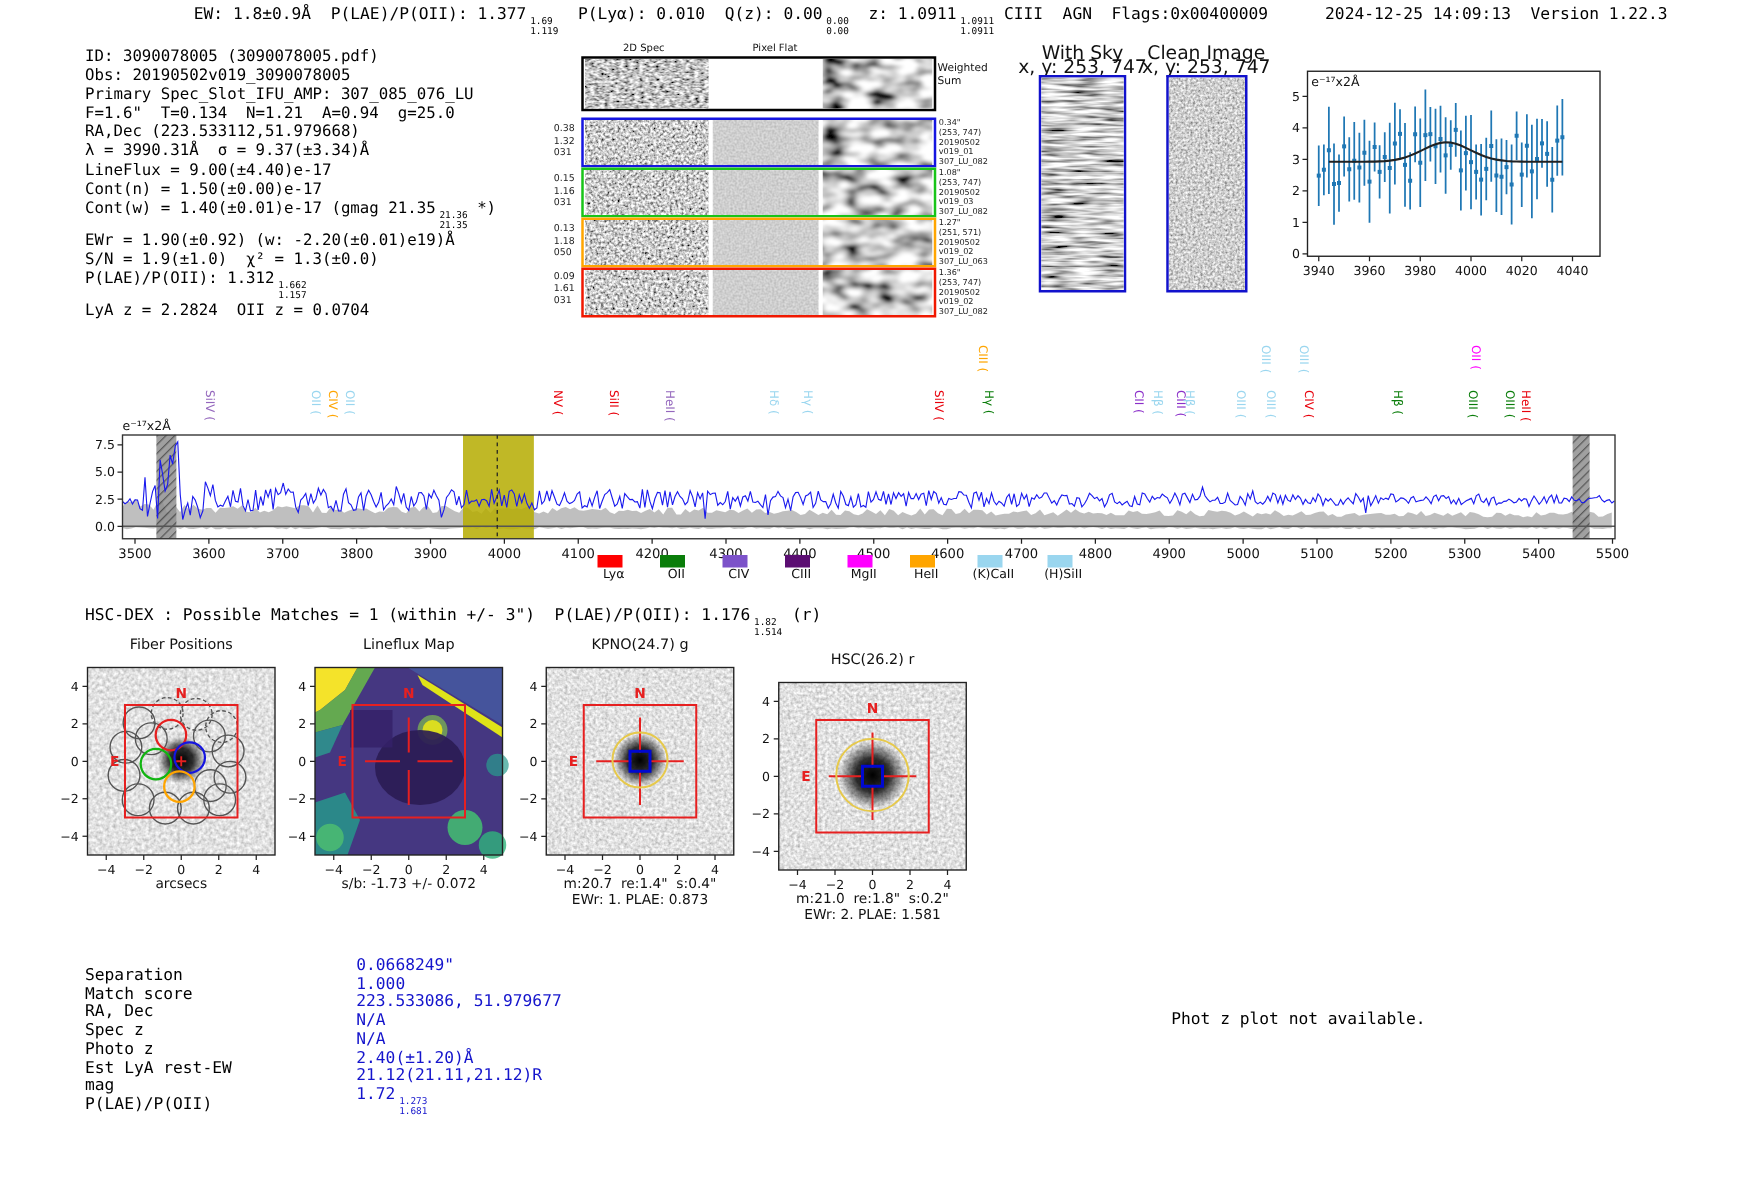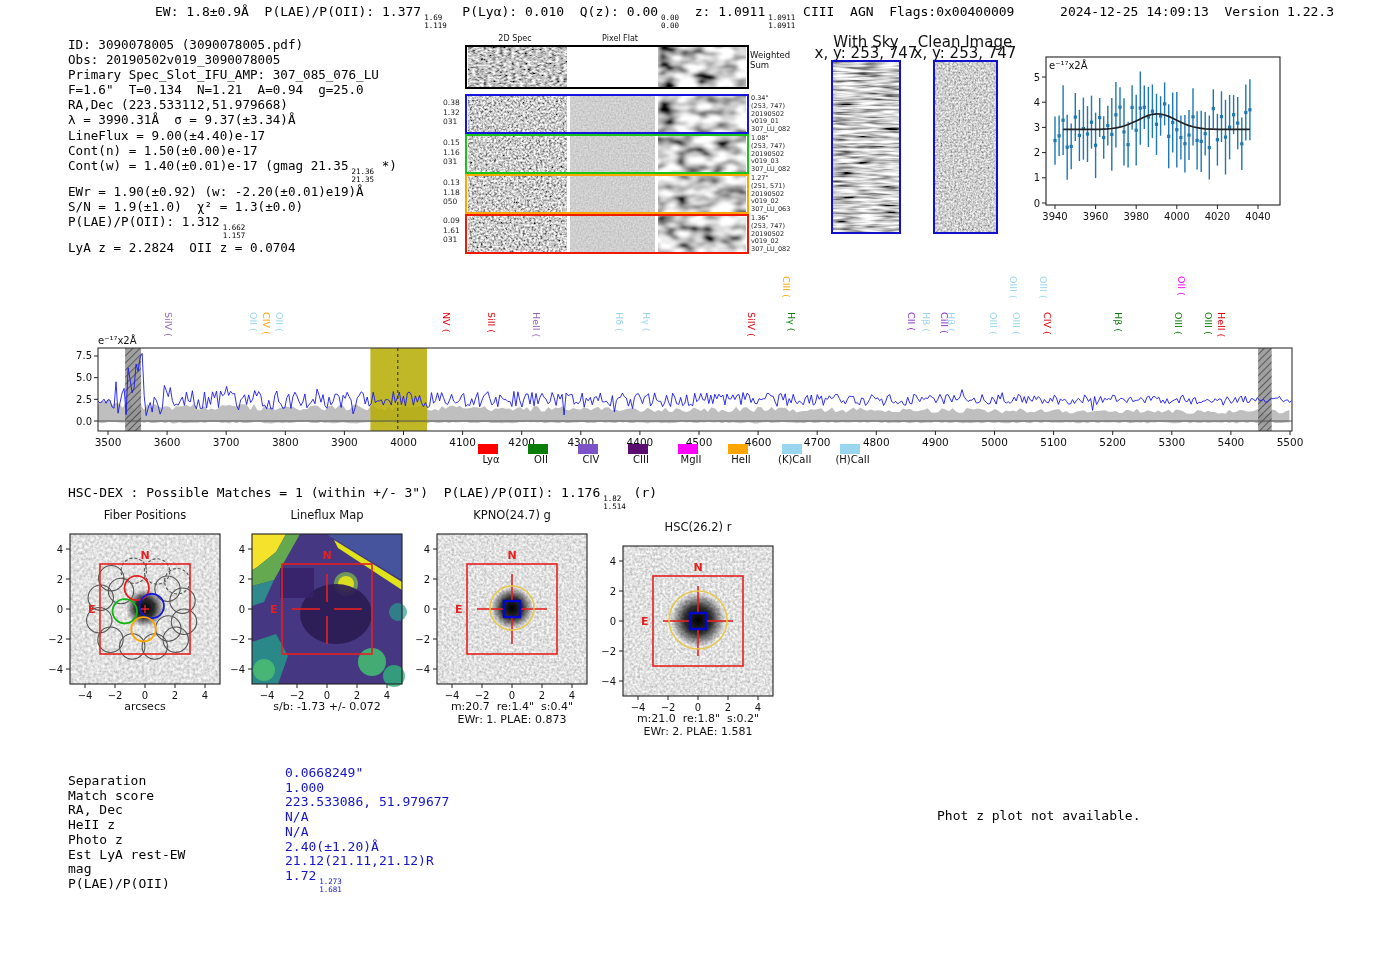--- a/index.html
+++ b/index.html
@@ -497,21 +497,21 @@
     <div class="it">
       <span class="sw" style="background:#ffa500;"></span>
       <span>HeII</span>
     </div>
     <div class="it">
       <span class="sw" style="background:#9ad6ef;"></span>
       <span>(K)CaII</span>
     </div>
     <div class="it">
       <span class="sw" style="background:#9ad6ef;"></span>
-      <span>(H)CaII</span>
+      <span>(H)SiII</span>
     </div>
   </div>
 
 <div class="abs hscline" id="hsc-line" style="left:68px;top:485px;"><span>HSC-DEX : Possible Matches = 1 (within +/- 3")  P(LAE)/P(OII): 1.176</span><span class="frac"><span>1.82</span><span>1.514</span></span><span> (r)</span></div>
 
 <div class="abs" id="panels-row" style="left:0;top:0;">
     <div class="abs" style="left:40px;top:508px;width:230px;">
       <div class="ptitle">Fiber Positions</div>
       <div style="margin-top:2px;">
         <svg width="210" height="180" font-family="DejaVu Sans">
@@ -746,21 +746,21 @@
       </div>
       <div class="pcap" style="margin-top:-4px;margin-left:-10px;">m:21.0  re:1.8"  s:0.2"</div>
       <div class="pcap" style="margin-top:0px;margin-left:-10px;">EWr: 2. PLAE: 1.581</div>
     </div>
   </div>
 
 <div class="abs" id="match-labels" style="left:68px;top:774px;">
     <div class="mt-label">Separation</div>
     <div class="mt-label">Match score</div>
     <div class="mt-label">RA, Dec</div>
-    <div class="mt-label">HeII z</div>
+    <div class="mt-label">Spec z</div>
     <div class="mt-label">Photo z</div>
     <div class="mt-label">Est LyA rest-EW</div>
     <div class="mt-label">mag</div>
     <div class="mt-label">P(LAE)/P(OII)</div>
   </div>
 <div class="abs" id="match-values" style="left:285px;top:766px;">
     <div class="mt-value">0.0668249"</div>
     <div class="mt-value">1.000</div>
     <div class="mt-value">223.533086, 51.979677</div>
     <div class="mt-value">N/A</div>

